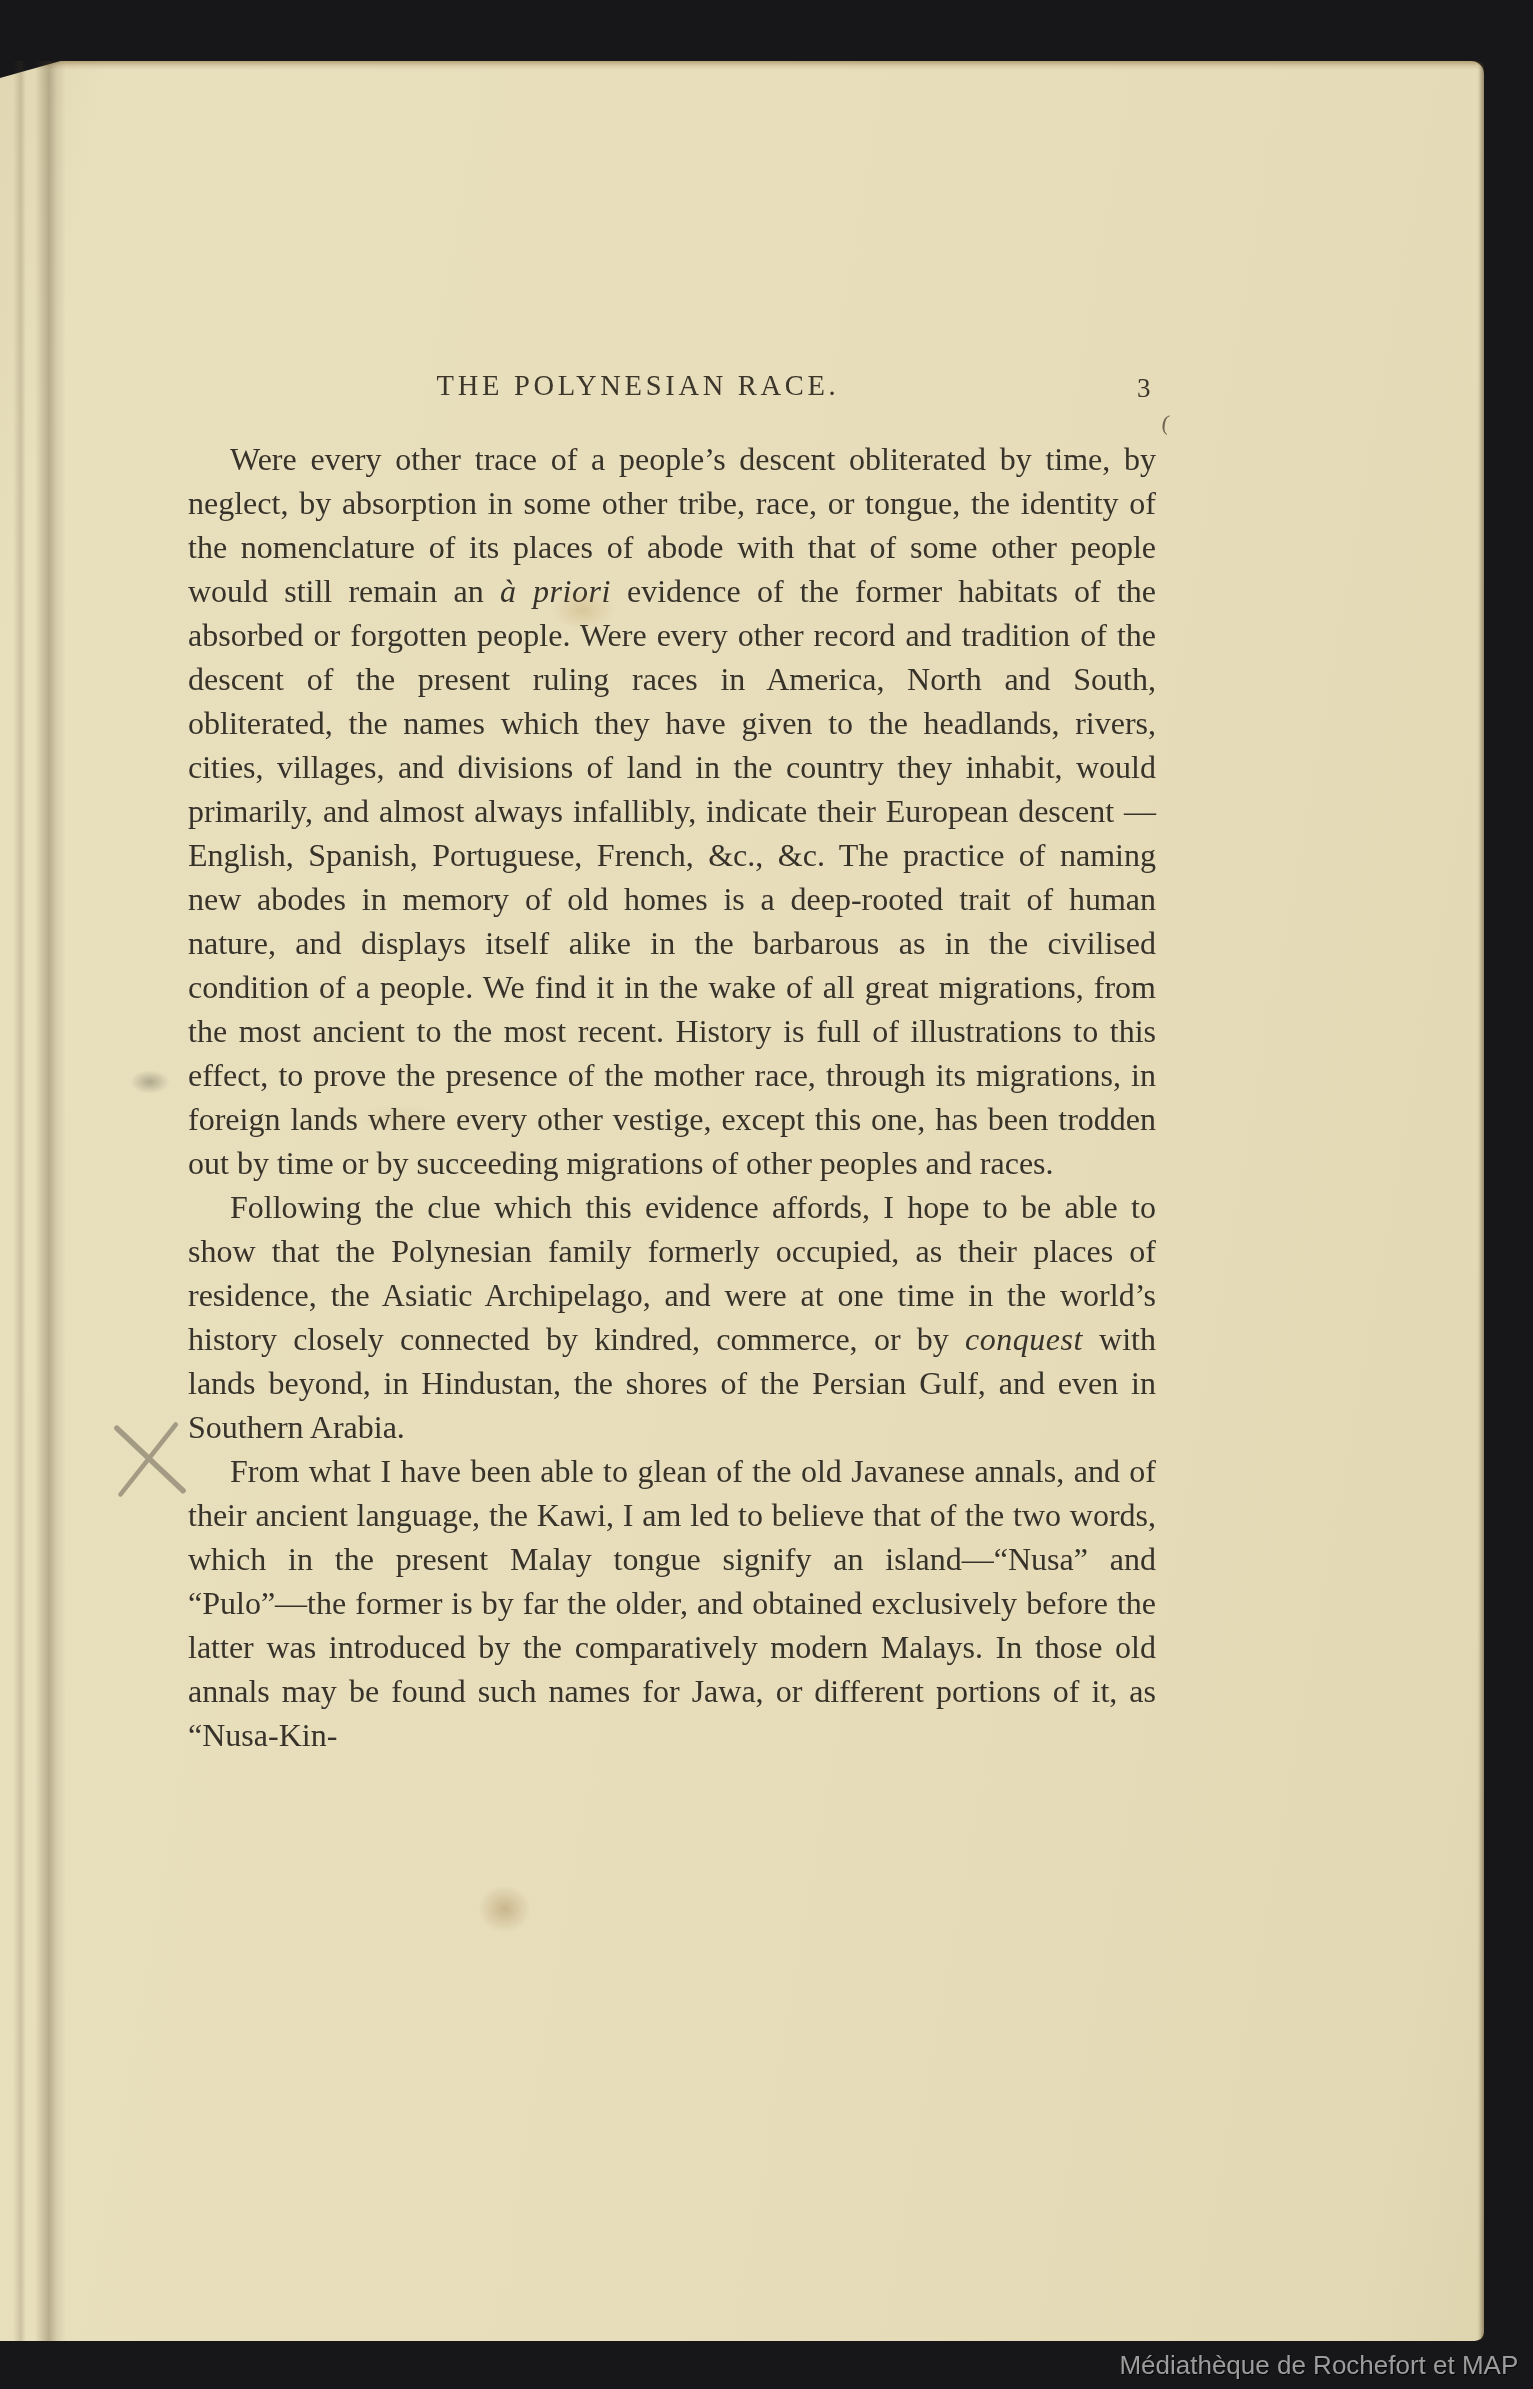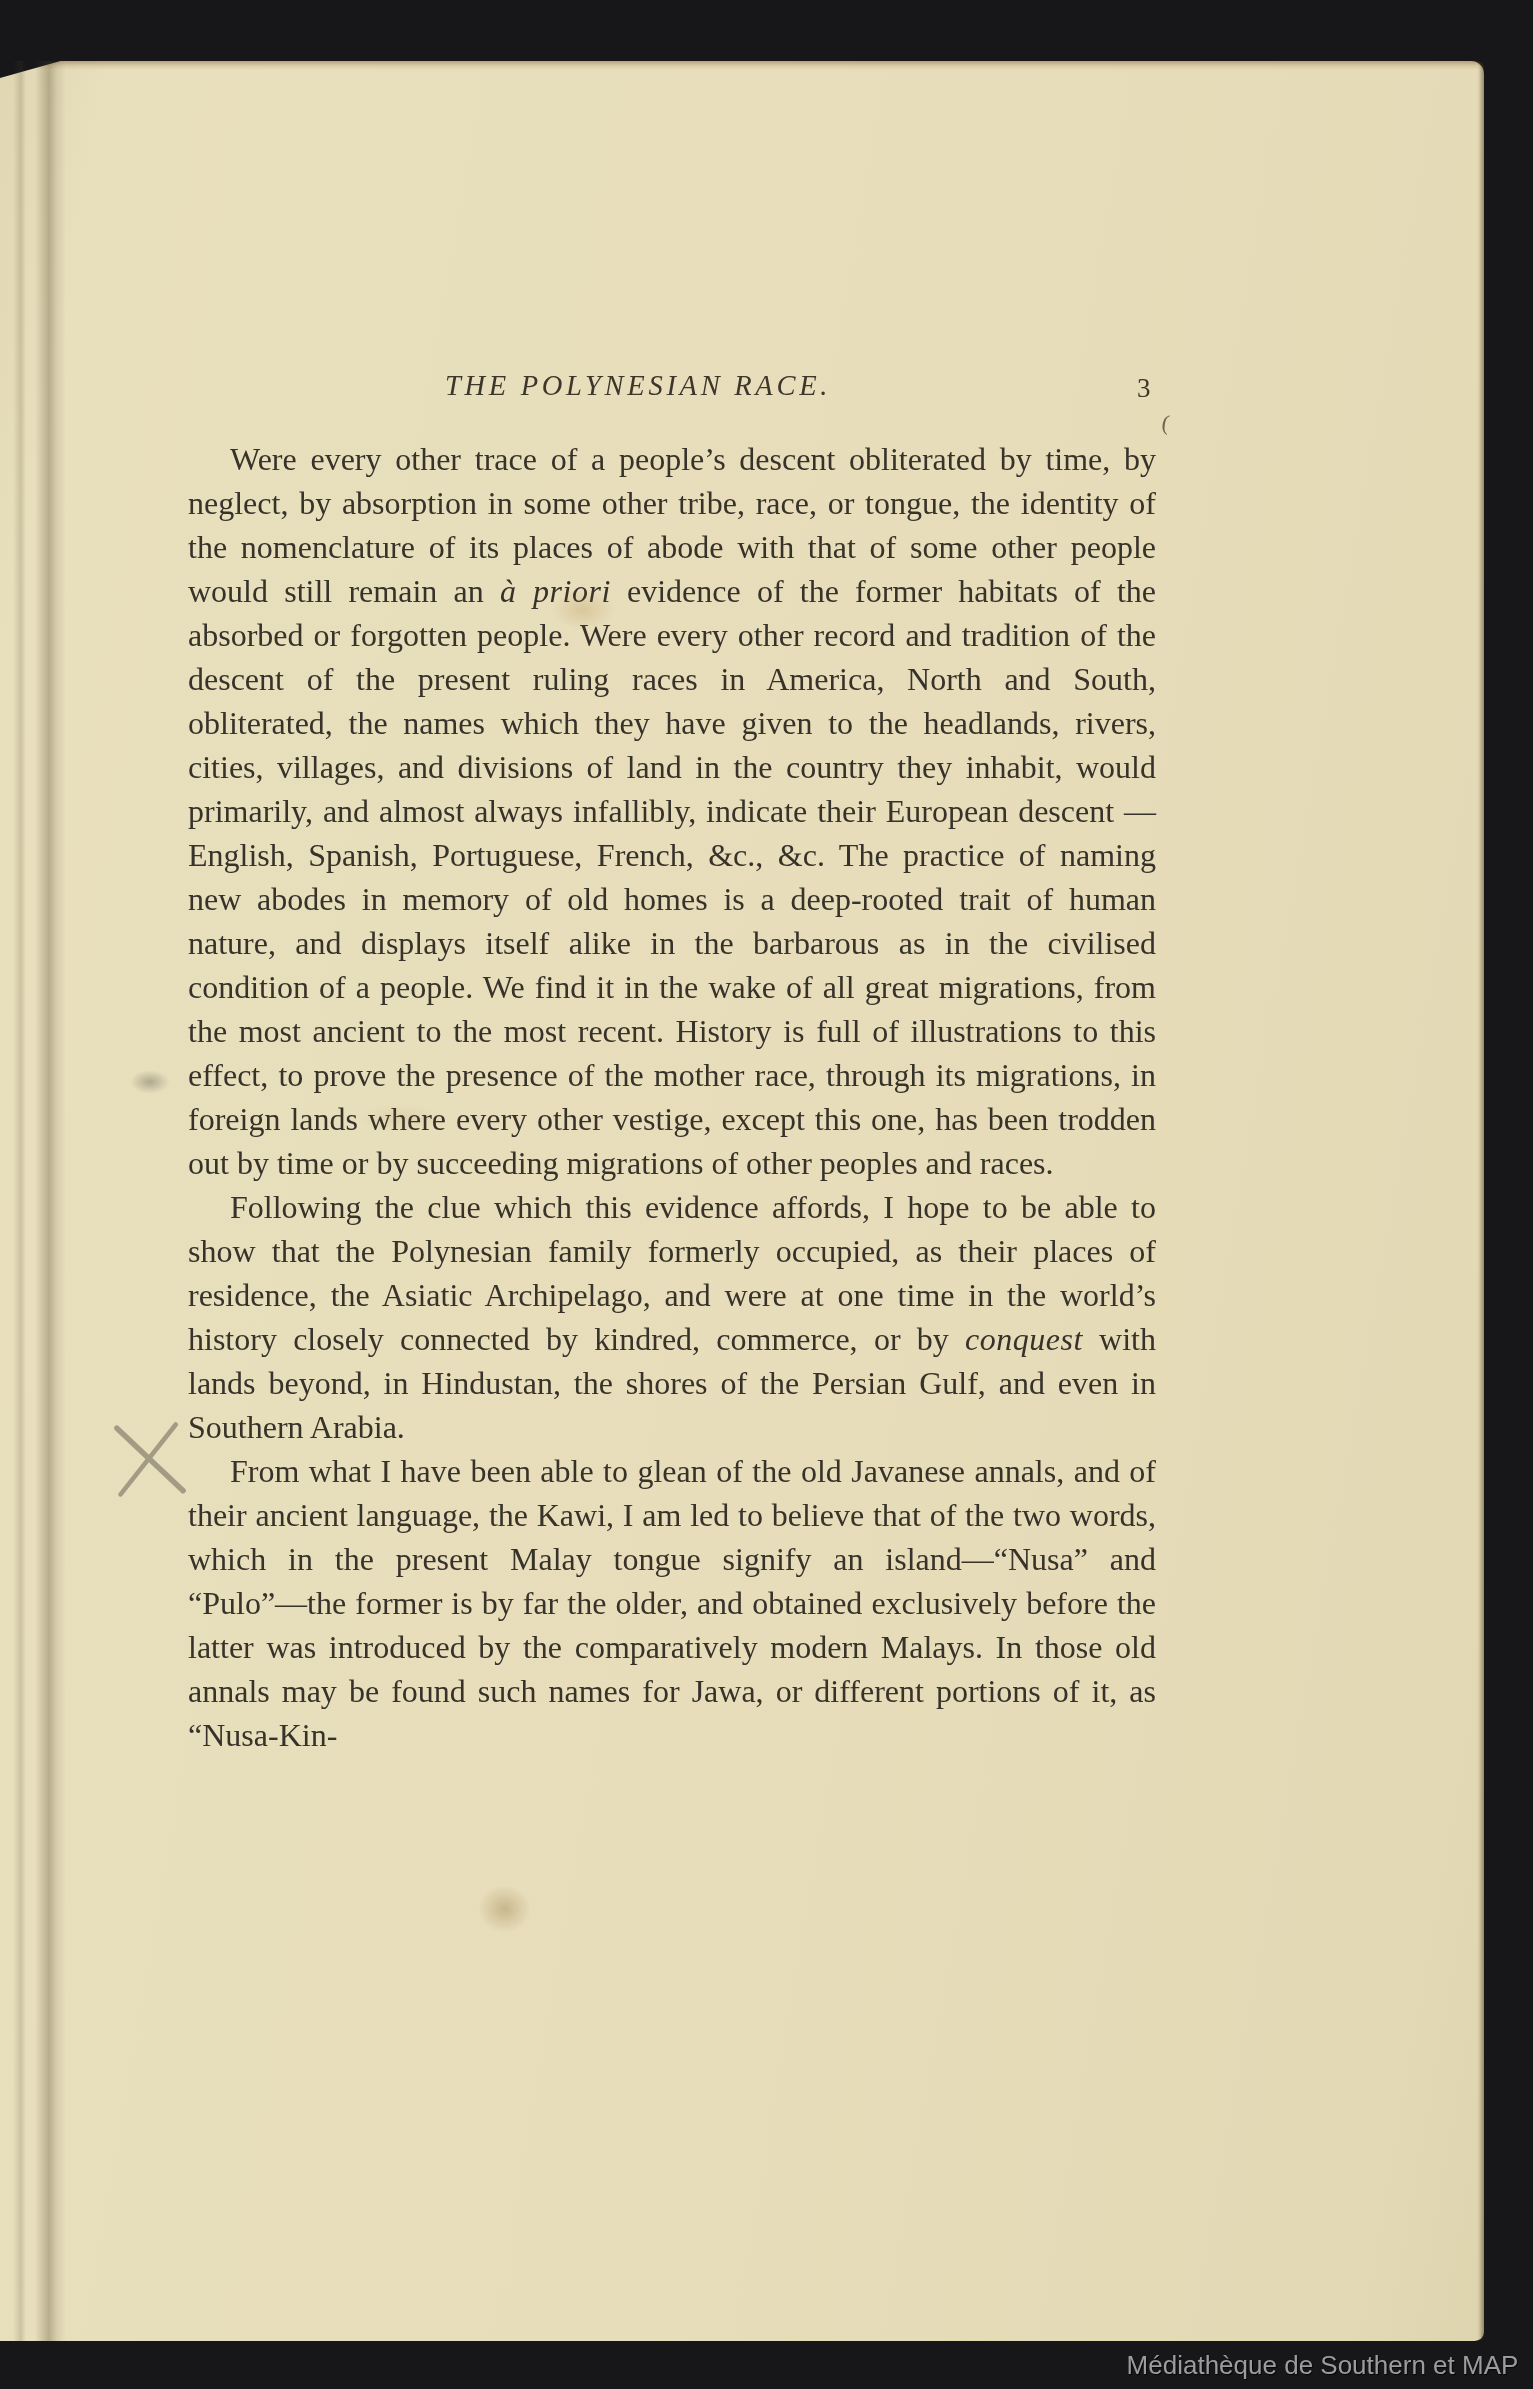--- a/index.html
+++ b/index.html
@@ -47,21 +47,20 @@
     background:linear-gradient(90deg,rgba(0,0,0,0),rgba(75,60,30,.30) 45%,rgba(60,50,25,.10) 70%,rgba(0,0,0,0));
   }
   
   .header-row{
     position:absolute;
     left:188px;top:309px;width:968px;height:42px;
   }
   .running-title{
     position:absolute;left:0;right:68px;
     text-align:center;
-    font-style:italic;
     font-size:28.5px;
     letter-spacing:3.7px;
     color:#3c362b;
   }
   .page-number{
     position:absolute;right:5.5px;top:2.8px;
     font-size:27px;
     color:#3c362b;
   }
   .stray-mark{
@@ -130,14 +129,14 @@
     <path d="M14 12 L86 80" stroke="#8e8572" stroke-width="6" stroke-linecap="round" fill="none"></path>
     <path d="M78 8 L18 84" stroke="#8e8572" stroke-width="5" stroke-linecap="round" fill="none"></path>
   </svg>
 
   <div class="stain s1"></div>
   <div class="stain s2"></div>
   <div class="stain s3"></div>
   <div class="stain s4"></div>
 </div>
 
-<div class="watermark">Médiathèque de Southern et MAP</div>
+<div class="watermark">Médiathèque de Rochefort et MAP</div>
 
 
 </body></html>

